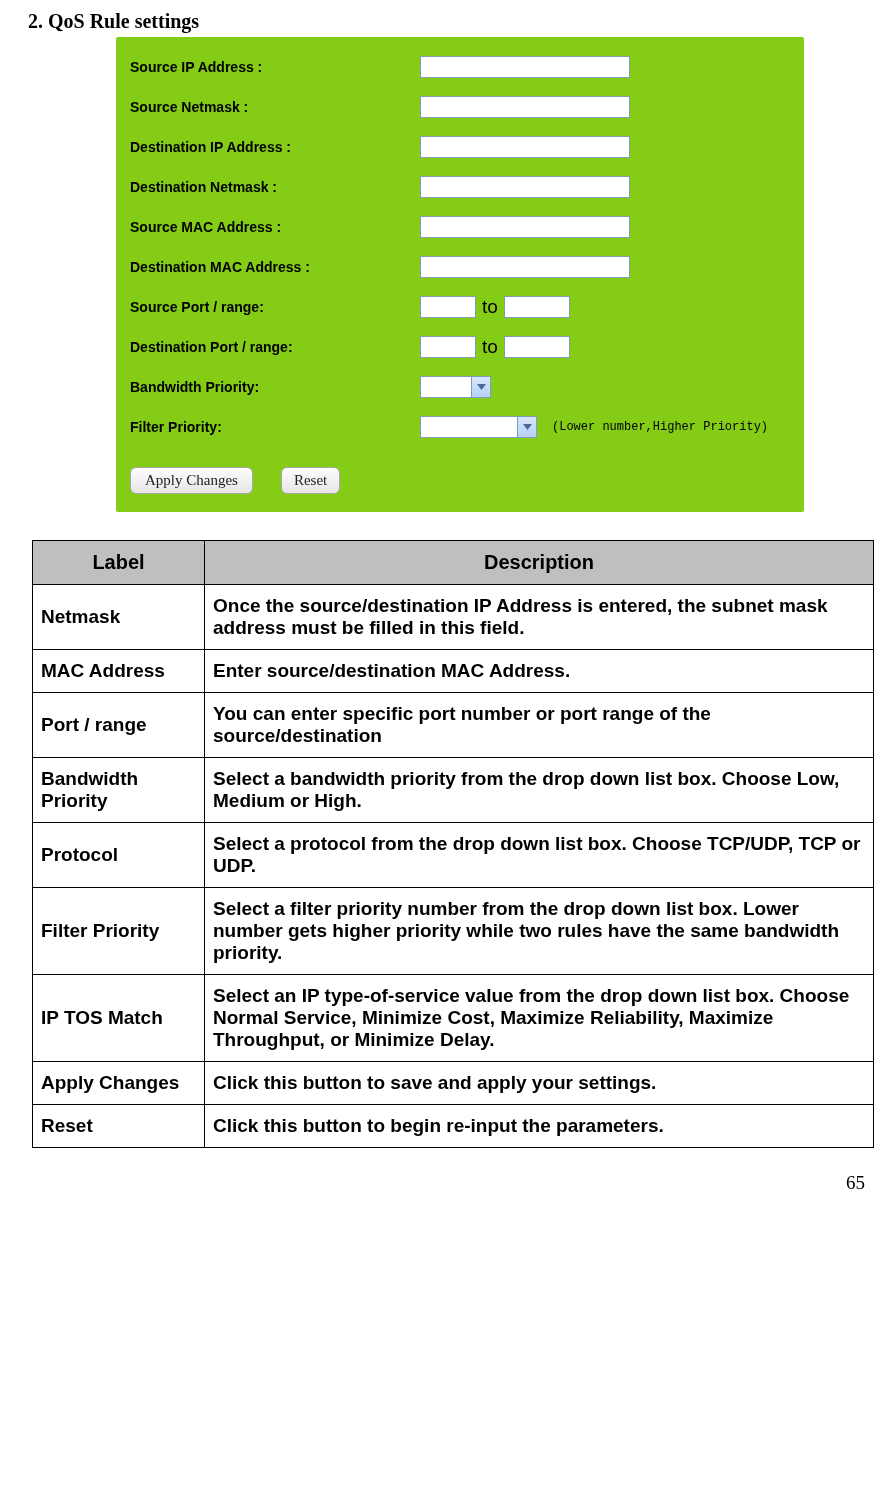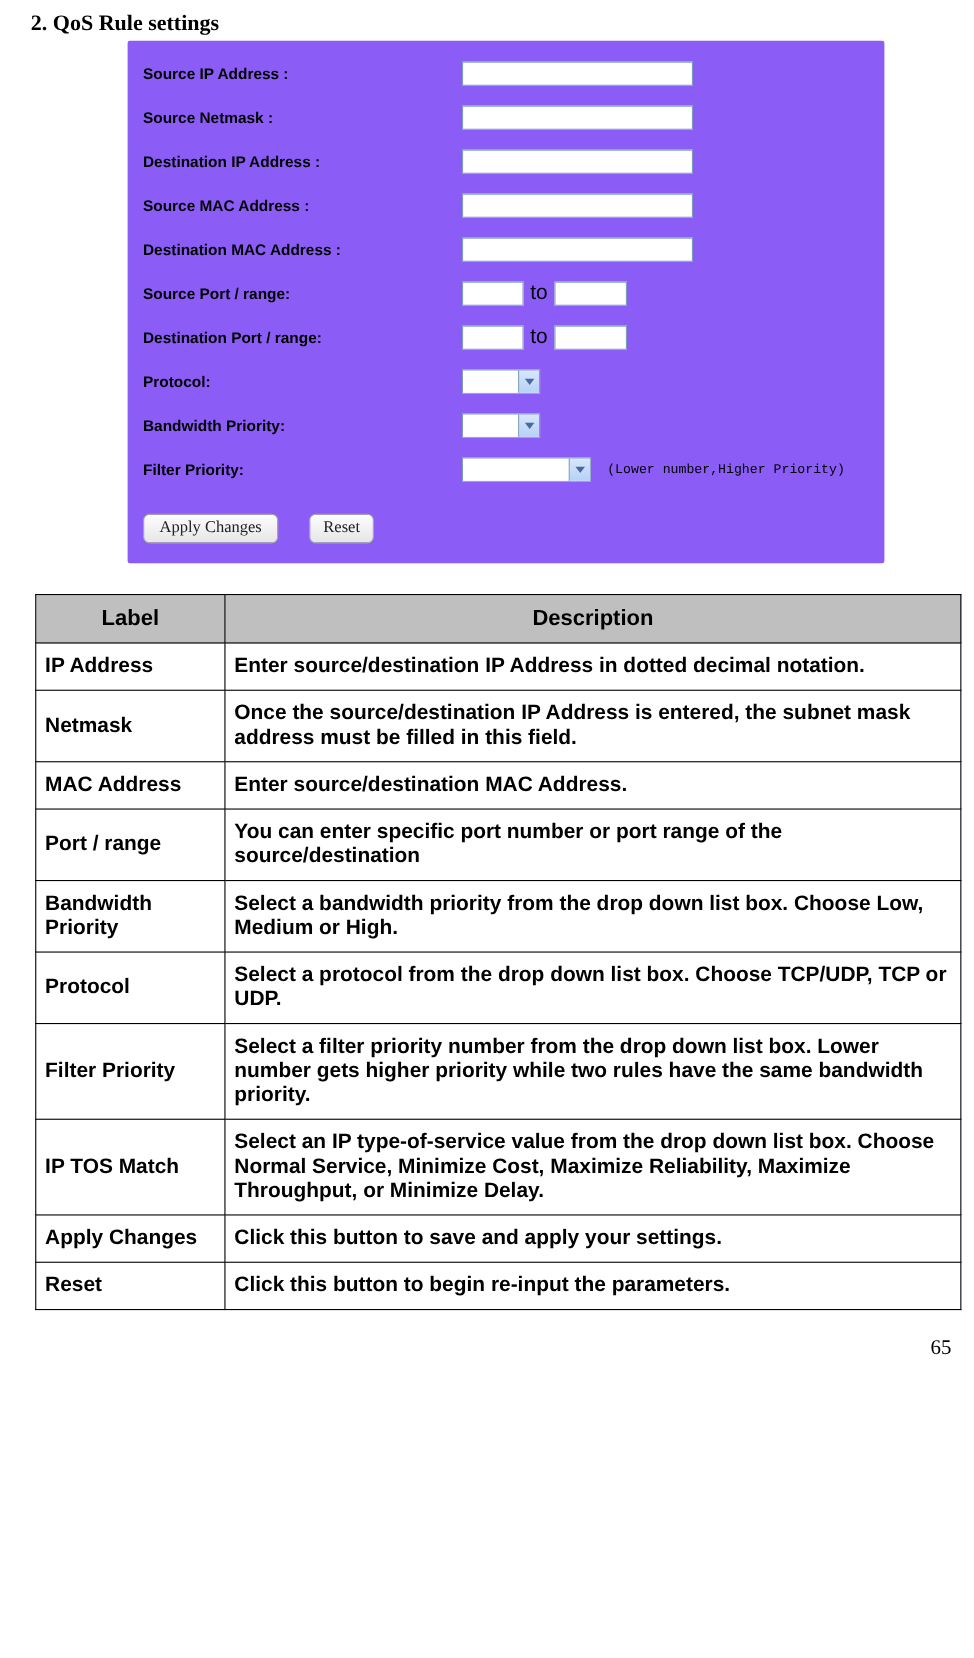--- a/index.html
+++ b/index.html
@@ -14,21 +14,21 @@
   }
   .heading {
     font-weight: bold;
     font-size: 20px;
     margin: 0 0 4px 8px;
     font-family: Liberation Serif, serif;
   }
   .screenshot-container {
     margin-left: 96px;
     width: 660px;
-    background: #8b5cf6;
+    background: #84cc16;
     padding: 10px 14px 18px 14px;
     border-radius: 2px;
   }
   .form-row {
     display: flex;
     align-items: center;
     min-height: 36px;
     padding: 2px 0;
   }
   .form-label {
@@ -145,20 +145,24 @@
     <div class="form-row">
       <span class="form-label">Source Netmask :</span>
       <input class="text-input" type="text" value="" style="">
     </div>
 
     <div class="form-row">
       <span class="form-label">Destination IP Address :</span>
       <input class="text-input" type="text" value="" style="">
     </div>
 
+    <div class="form-row">
+      <span class="form-label">Destination Netmask :</span>
+      <input class="text-input" type="text" value="" style="">
+    </div>
 
     <div class="form-row">
       <span class="form-label">Source MAC Address :</span>
       <input class="text-input" type="text" value="" style="">
     </div>
 
     <div class="form-row">
       <span class="form-label">Destination MAC Address :</span>
       <input class="text-input" type="text" value="" style="">
     </div>
@@ -170,31 +174,20 @@
       <input class="text-input medium" type="text" value="" style="">
     </div>
 
     <div class="form-row">
       <span class="form-label">Destination Port / range:</span>
       <input class="text-input short" type="text" value="" style="">
       <span class="to-label">to</span>
       <input class="text-input medium" type="text" value="" style="">
     </div>
 
-    <div class="form-row">
-      <span class="form-label">Protocol:</span>
-      <span class="select-wrap">
-        <span class="select-body w1"></span>
-        <span class="select-arrow">
-            <svg width="9" height="6">
-              <path d="M0 0 L9 0 L4.5 6 Z" fill="#4a6a9d"></path>
-            </svg>
-          </span>
-      </span>
-    </div>
 
     <div class="form-row">
       <span class="form-label">Bandwidth Priority:</span>
       <span class="select-wrap">
         <span class="select-body w1"></span>
         <span class="select-arrow">
             <svg width="9" height="6">
               <path d="M0 0 L9 0 L4.5 6 Z" fill="#4a6a9d"></path>
             </svg>
           </span>
@@ -223,24 +216,20 @@
 
   <table class="desc-table">
     <thead>
       <tr>
         <th class="label-col">Label</th>
         <th>Description</th>
       </tr>
     </thead>
     <tbody>
       <tr>
-          <td class="label-col">IP Address</td>
-          <td class="desc">Enter source/destination IP Address in dotted decimal notation.</td>
-        </tr>
-      <tr>
           <td class="label-col">Netmask</td>
           <td class="desc">Once the source/destination IP Address is entered, the subnet mask address must be filled in this field.</td>
         </tr>
       <tr>
           <td class="label-col">MAC Address</td>
           <td class="desc">Enter source/destination MAC Address.</td>
         </tr>
       <tr>
           <td class="label-col">Port / range</td>
           <td class="desc">You can enter specific port number or port range of the source/destination</td>

